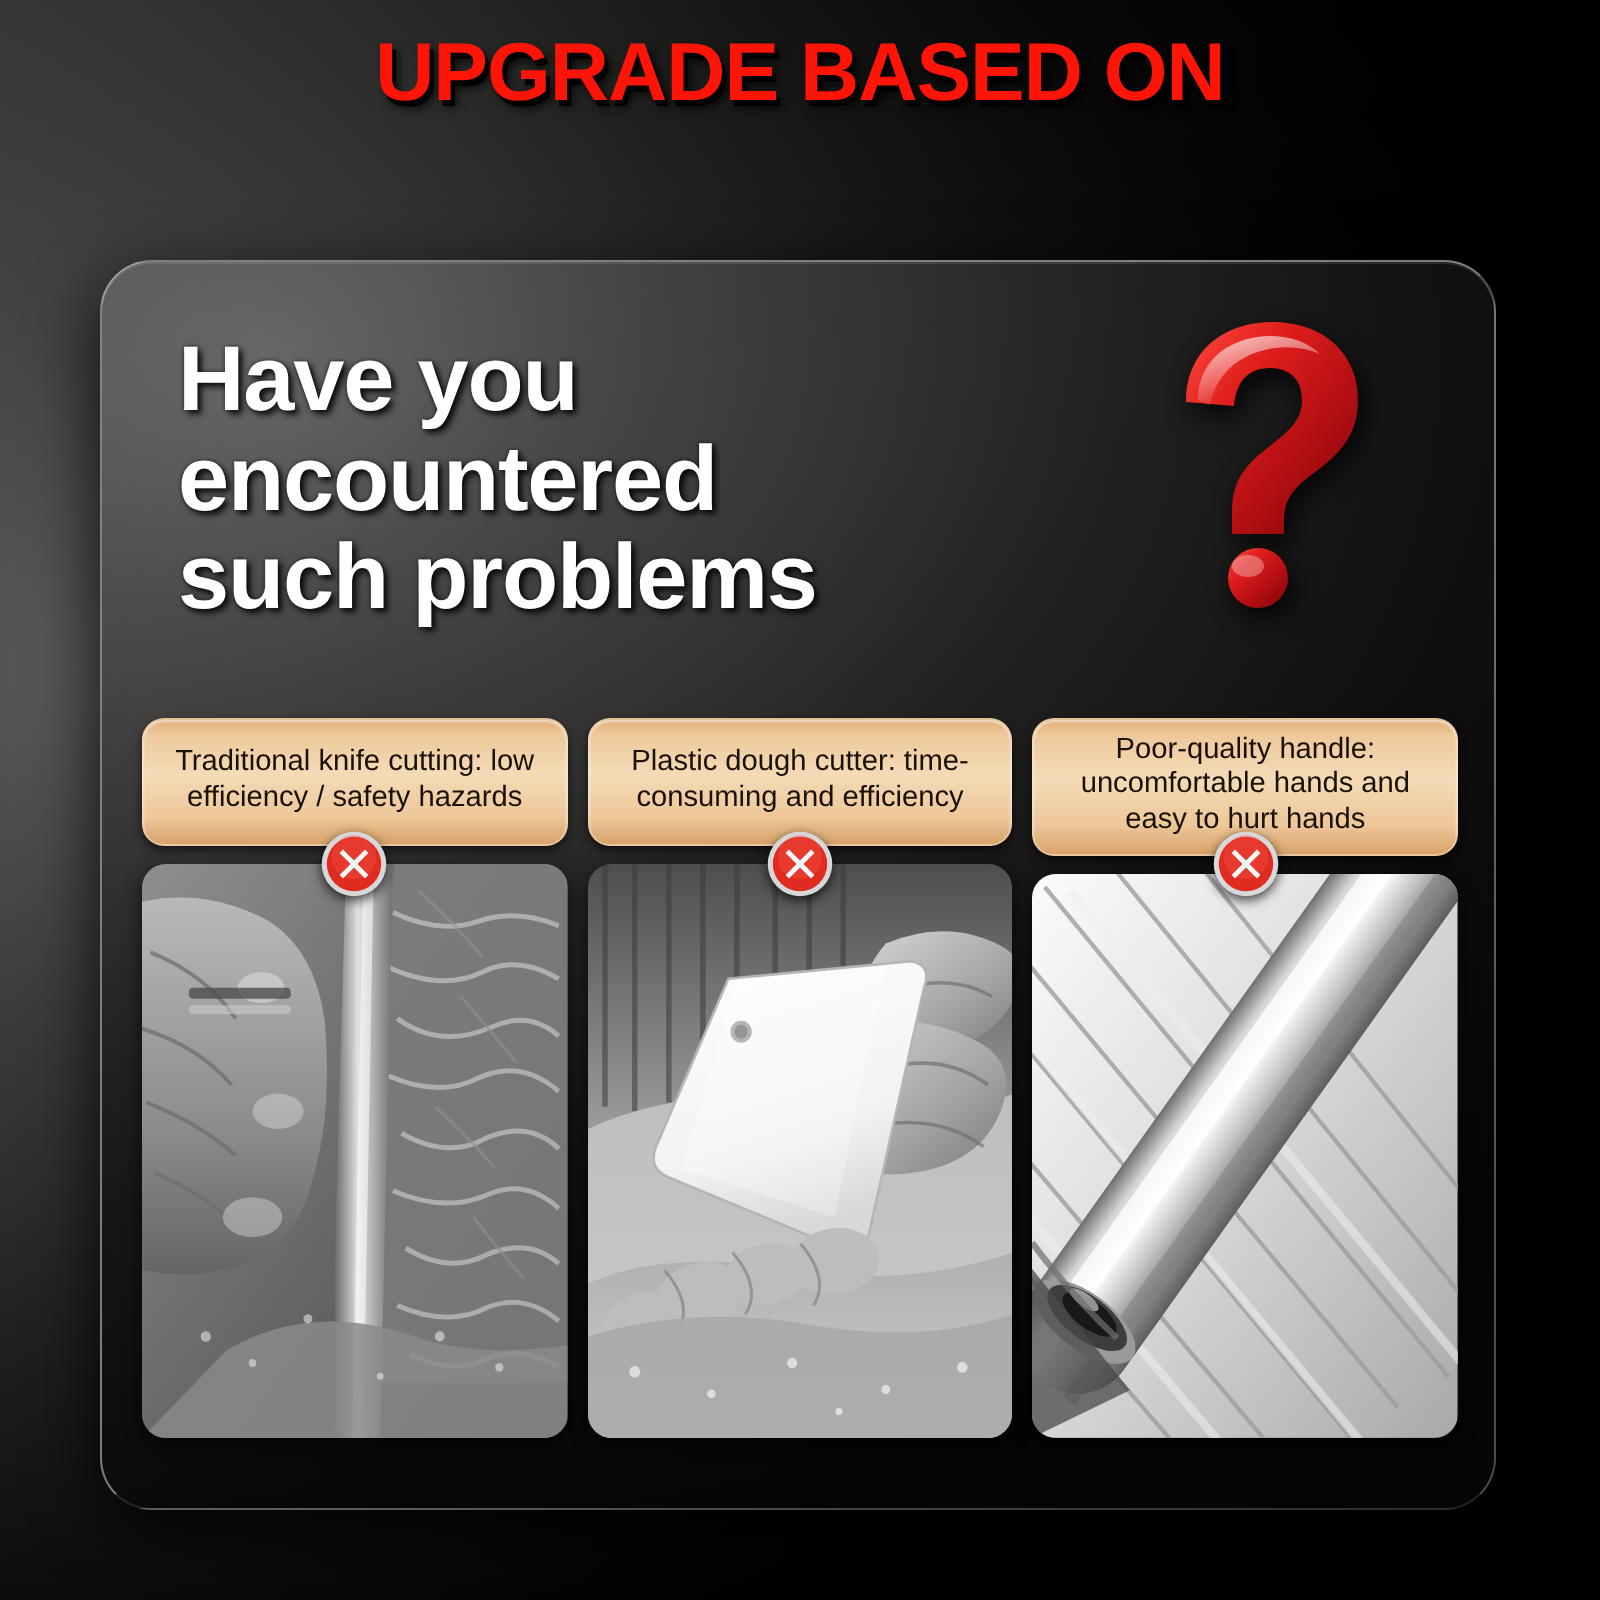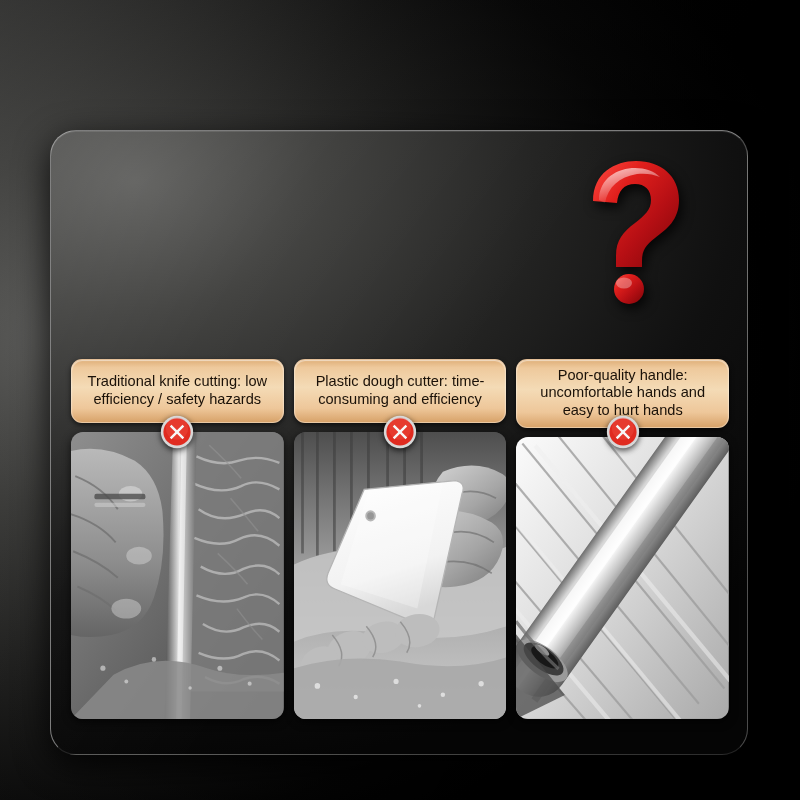--- a/index.html
+++ b/index.html
@@ -110,25 +110,31 @@
   }
   .panel-photo svg { position:absolute; inset:0; width:100%; height:100%; display:block; }
 </style>
 </head>
 <body>
 
 <div id="bg-base"></div>
 <div id="bg-vignette"></div>
 
 <div id="headline">
+  <span class="hl-line">UPGRADE BASED ON</span>
 </div>
 
 <div id="main-card">
   <div id="card-sheen"></div>
 
+  <div id="card-heading">
+    <span class="ch-line">Have you</span>
+    <span class="ch-line">encountered</span>
+    <span class="ch-line">such problems</span>
+  </div>
 
   <div id="question-mark">
     <svg viewBox="0 0 120 150" xmlns="http://www.w3.org/2000/svg">
       <defs>
         <linearGradient id="qg" x1="0" y1="0" x2="1" y2="1">
           <stop offset="0%" stop-color="#ff4b42"></stop>
           <stop offset="30%" stop-color="#e01f1c"></stop>
           <stop offset="62%" stop-color="#b60f14"></stop>
           <stop offset="100%" stop-color="#7d0508"></stop>
         </linearGradient>

